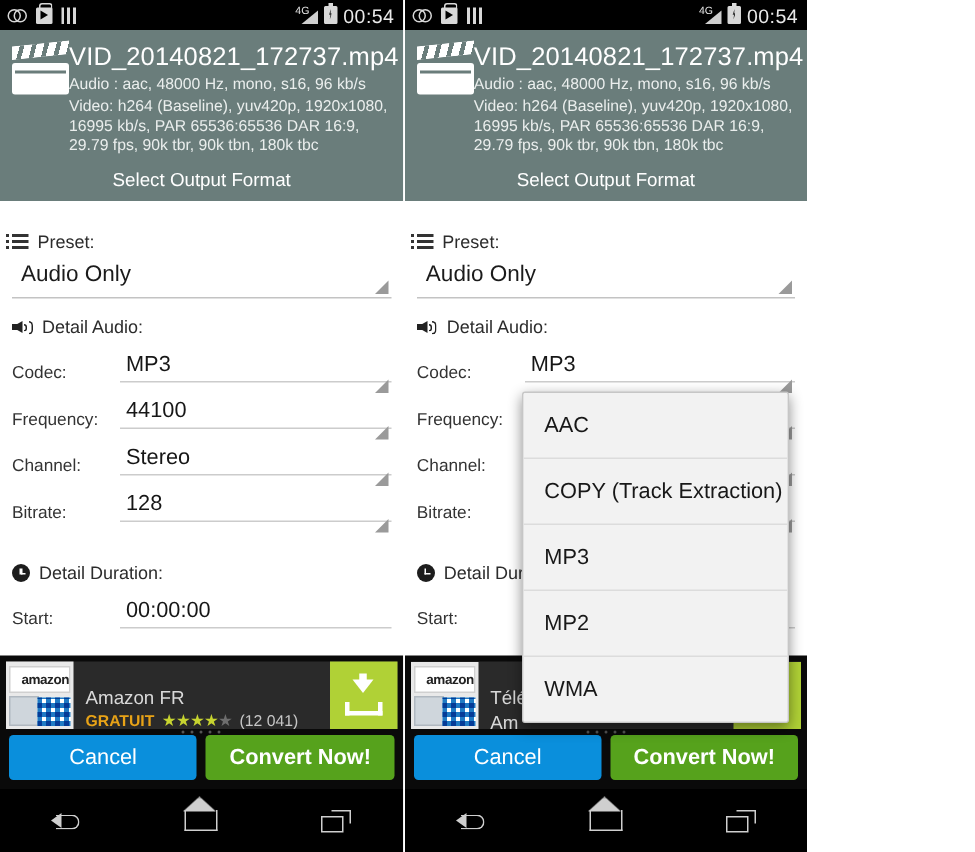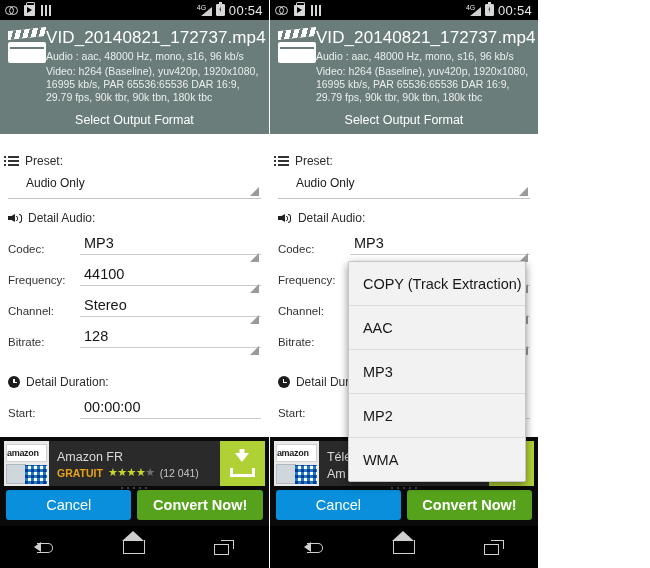--- a/index.html
+++ b/index.html
@@ -78,50 +78,50 @@
     border-top:4px solid transparent; border-bottom:4px solid transparent; border-right:7px solid #222; }
   .ico-spk .sq { position:absolute; left:0; top:3.5px; width:4px; height:4px; background:#222;}
   .ico-spk .w1, .ico-spk .w2 { position:absolute; border:1.2px solid #222; border-left:none;
     border-radius:0 8px 8px 0; }
   .ico-spk .w1 { left:8px; top:3px; width:2px; height:5px; }
   .ico-spk .w2 { left:10.5px; top:1px; width:3px; height:9px; }
   .ico-clock { width:12px; height:12px; border-radius:50%; background:#1d1d1d; position:relative; flex:0 0 12px;}
   .ico-clock:after{content:""; position:absolute; left:5px; top:2.5px; width:1.5px;height:4px;background:#fff;}
   .ico-clock:before{content:""; position:absolute; left:5.5px; top:5.5px; width:3.5px;height:1.5px;background:#fff;}
   .spinner-big { position: relative; padding: 3px 4px 5px 8px; }
-  .spinner-val { font-size: 12px; color: #1b1b1b; line-height: 20px; margin-left: 12px; }
+  .spinner-val { font-size: 15px; color: #1b1b1b; line-height: 20px; }
   .sep { height: 1px; background: #cfcfcf; margin: 0 2px; }
   .sep.strong { background: #c3c3c3; }
   .tri { position: absolute; right: 4px; bottom: 2px; width: 0; height: 0;
     border-right: 9px solid #9a9a9a; border-top: 9px solid transparent; }
 
   .field { display: flex; align-items: flex-end; padding: 7px 2px 0 2px; position: relative; }
   .field-label { width: 72px; flex: 0 0 72px; font-size: 11.5px; color: #333333; padding-bottom: 3px; }
   .field-ctl { flex: 1; position: relative; padding-bottom: 3px; }
   .field-val { font-size: 14.5px; color: #161616; line-height: 19px; padding-left: 4px; }
   .field-underline { height: 1px; background: #cccccc; margin-top: 1px; }
   .field .tri2 { position: absolute; right: 2px; bottom: -4px; width:0;height:0;
     border-right: 9px solid #9a9a9a; border-top: 9px solid transparent; }
   .gap-lg { height: 16px; }
 
   
   .adwrap { position: absolute; left: 0; right: 0; bottom: 42px; background: #0a0a0a;
     padding: 4px 4px 0 4px; }
   .ad { display: flex; height: 45px; background: #2a2a2a; align-items: stretch; }
   .ad-icon { width: 45px; flex: 0 0 45px; background: #e9e9e9; position: relative; overflow:hidden; }
   .ad-icon .amz { position:absolute; left:2px; top:3px; right:2px; height:18px; background:#ffffff;
-    border:1px solid #d0d0d0; font-size: 9px; color:#222; text-align:left; line-height:16px;
+    border:1px solid #d0d0d0; font-size: 9px; color:#222; text-align:right; line-height:16px;
     font-weight:700; letter-spacing:-.3px; }
   .ad-icon .box { position:absolute; left:2px; bottom:2px; width:20px; height:20px; background:#cfd6dc;
     border:1px solid #b0b8c0; }
   .ad-icon .grid { position:absolute; right:2px; bottom:2px; width:22px; height:19px;
     background: repeating-linear-gradient(90deg,#1f7bc4 0 3px,#ffffff 3px 6px),
                 repeating-linear-gradient(0deg,#1f7bc4 0 3px,#ffffff 3px 6px);
     background-blend-mode: multiply; }
-  .ad-mid { flex: 1; padding: 8px 0 0 8px; min-width: 0; overflow: hidden; }
+  .ad-mid { flex: 1; padding: 16px 0 0 8px; min-width: 0; overflow: hidden; }
   .ad-title { font-size: 12.5px; color: #d9d9d9; line-height: 16px; white-space: nowrap; }
   .ad-sub { display: flex; align-items: center; gap: 5px; margin-top: 1px; white-space: nowrap; }
   .ad-free { font-size: 10.5px; color: #e8a317; font-weight: 700; }
   .stars { font-size: 11px; color: #c7d430; letter-spacing: -.5px; }
   .stars .dim { color: #6e6e6e; }
   .ad-count { font-size: 10.5px; color: #c6c6c6; }
   .ad-cta { width: 45px; flex: 0 0 45px; background: #b0d136; position: relative; }
   .ad-cta .arrow { position:absolute; left:50%; top:12px; transform:translateX(-50%);
      width:0;height:0;border-left:7px solid transparent;border-right:7px solid transparent;border-top:9px solid #fff;}
   .ad-cta .stem { position:absolute; left:50%; top:8px; transform:translateX(-50%); width:5px;height:8px;background:#fff;}
@@ -458,22 +458,22 @@
           <i></i>
         </div>
     </div>
 
     <div class="actions">
       <div class="btn btn-cancel">Cancel</div>
       <div class="btn btn-convert">Convert Now!</div>
     </div>
 
     <div class="dropdown">
+      <div class="dd-item">AAC</div>
       <div class="dd-item">COPY (Track Extraction)</div>
-      <div class="dd-item">AAC</div>
       <div class="dd-item">MP3</div>
       <div class="dd-item">MP2</div>
       <div class="dd-item">WMA</div>
     </div>
 
     <div class="navbar">
       <span class="nav-back"></span>
       <span class="nav-home">
           <span class="roof"></span>
         </span>

